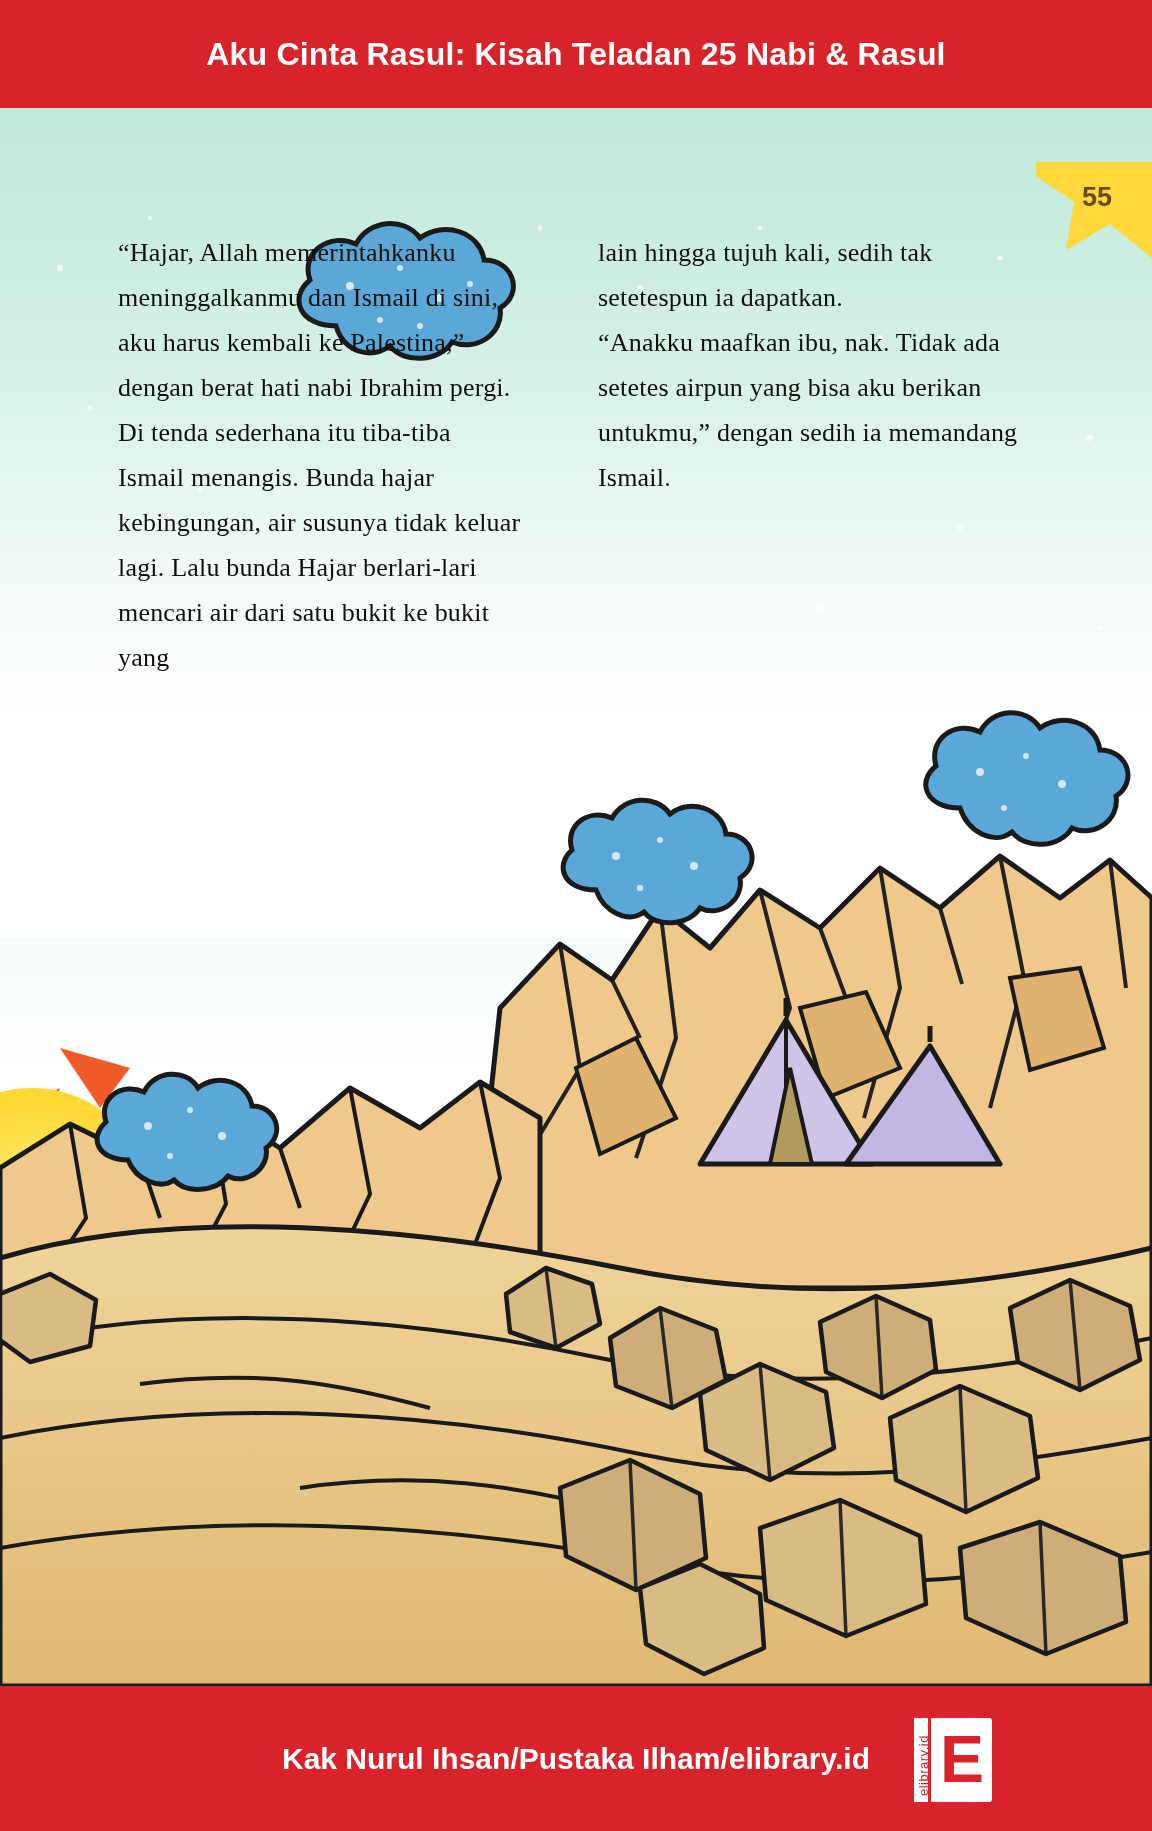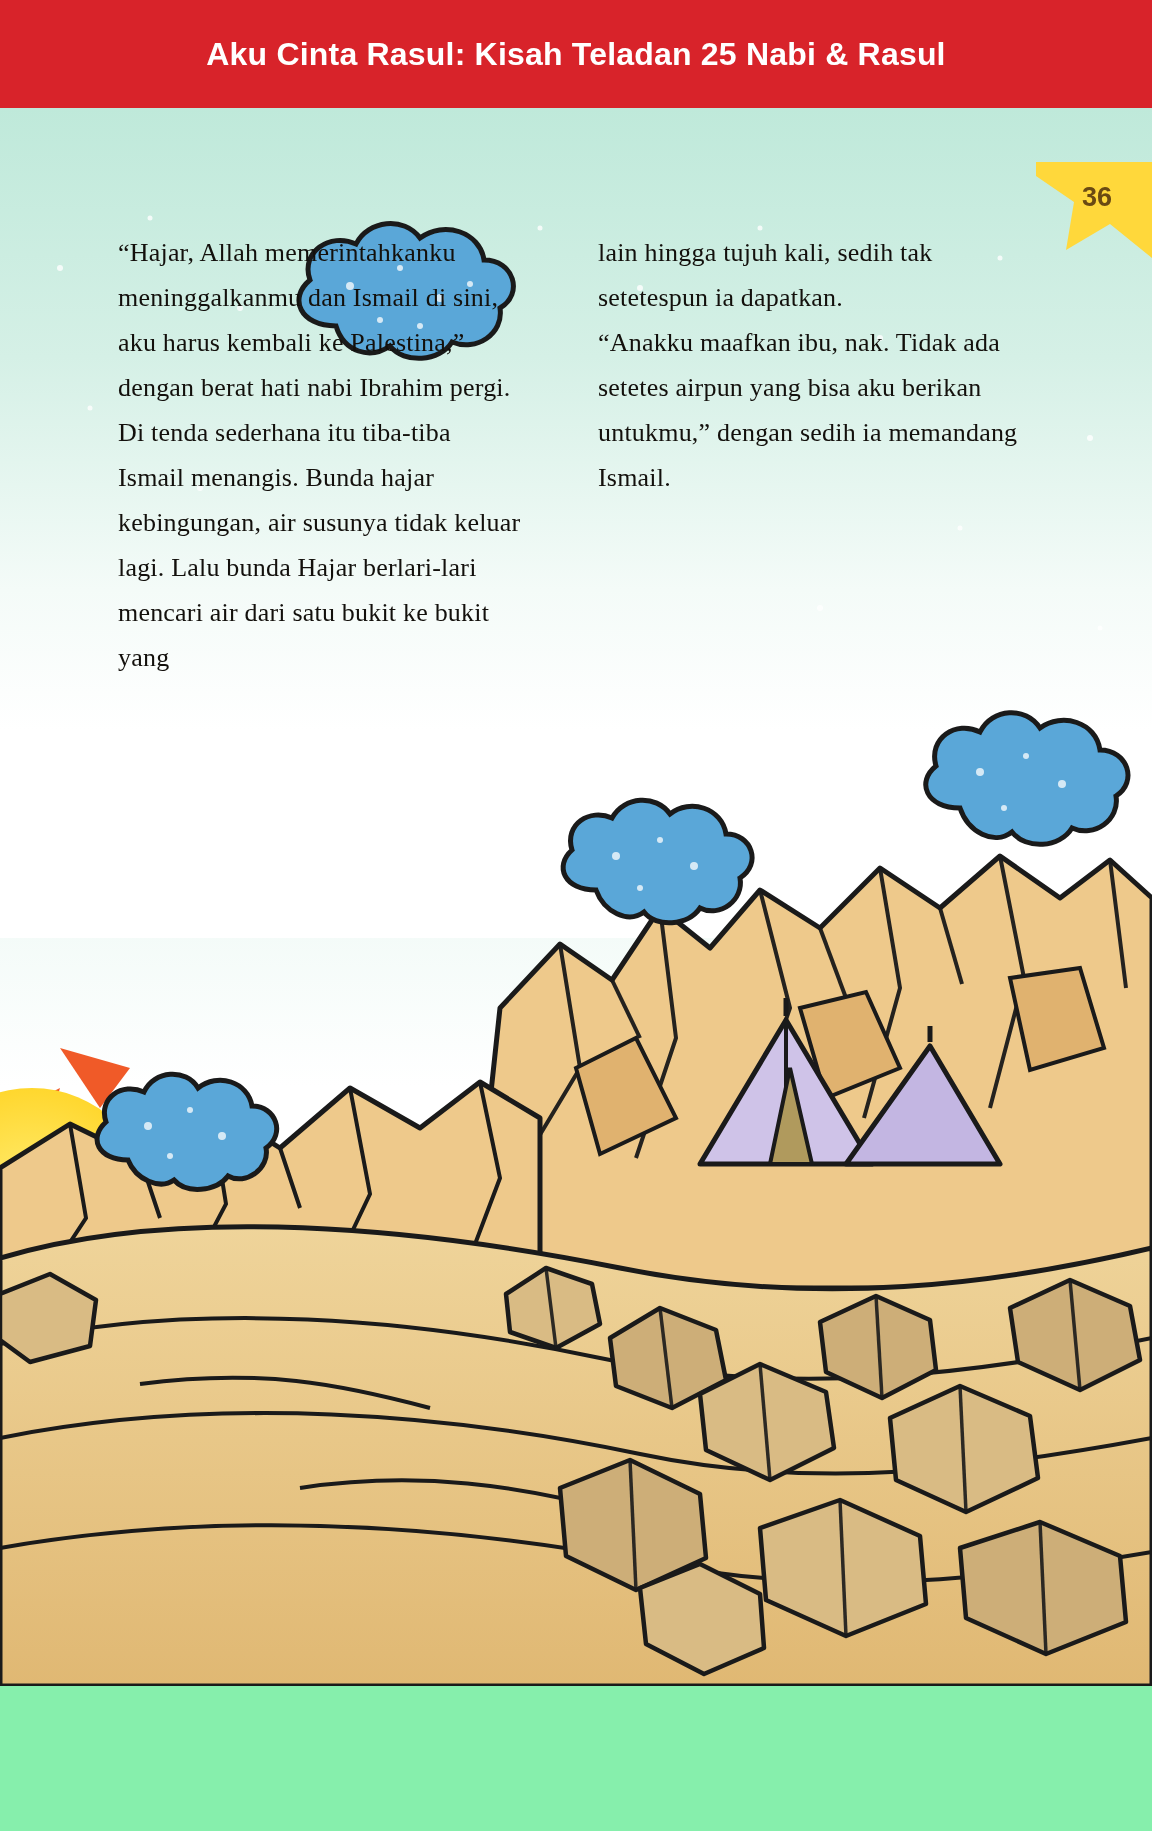--- a/index.html
+++ b/index.html
@@ -9,21 +9,21 @@
     height: 1831px;
     background: #ffffff;
     font-family: "Liberation Sans", sans-serif;
     overflow: hidden;
   }
 
   .page {
     position: relative;
     width: 1152px;
     height: 1831px;
-    background: #86efac;
+    background: #14b8a6;
     overflow: hidden;
   }
 
   
   .header-bar {
     position: absolute;
     left: 0; top: 0;
     width: 1152px;
     height: 108px;
     background: #d8232a;
@@ -357,23 +357,32 @@
         <circle cx="700" cy="640" r="3"></circle>
           <circle cx="560" cy="700" r="2.5"></circle>
       </g>
     </svg>
   </div>
 
   <div class="page-flag">
     <svg width="116" height="96" viewBox="0 0 116 96" xmlns="http://www.w3.org/2000/svg">
       <path d="M0 0 L116 0 L116 96 L74 62 L30 88 L38 40 L0 14 Z" fill="#ffd83b"></path>
     </svg>
-    <div class="num">36</div>
+    <div class="num">55</div>
   </div>
 
   <div class="text-area">
     <div class="col col-left">   “Hajar, Allah memerintahkanku meninggalkanmu dan Ismail di sini, aku harus kembali ke Palestina,” dengan berat hati nabi Ibrahim pergi. Di tenda sederhana itu tiba-tiba Ismail menangis. Bunda hajar kebingungan, air susunya tidak keluar lagi. Lalu bunda Hajar berlari-lari mencari air dari satu bukit ke bukit yang</div>
     <div class="col col-right">lain hingga tujuh kali, sedih tak setetespun ia dapatkan.
    “Anakku maafkan ibu, nak. Tidak ada setetes airpun yang bisa aku berikan untukmu,” dengan sedih ia memandang Ismail.</div>
   </div>
 
+  <div class="footer-bar">
+    <div class="footer-text">Kak Nurul Ihsan/Pustaka Ilham/elibrary.id</div>
+    <div class="footer-logo">
+      <div class="logo-book"></div>
+      <div class="logo-spine"></div>
+      <div class="logo-e">E</div>
+      <div class="logo-vert">elibrary.id</div>
+    </div>
+  </div>
 
 </div>
 
 </body></html>

